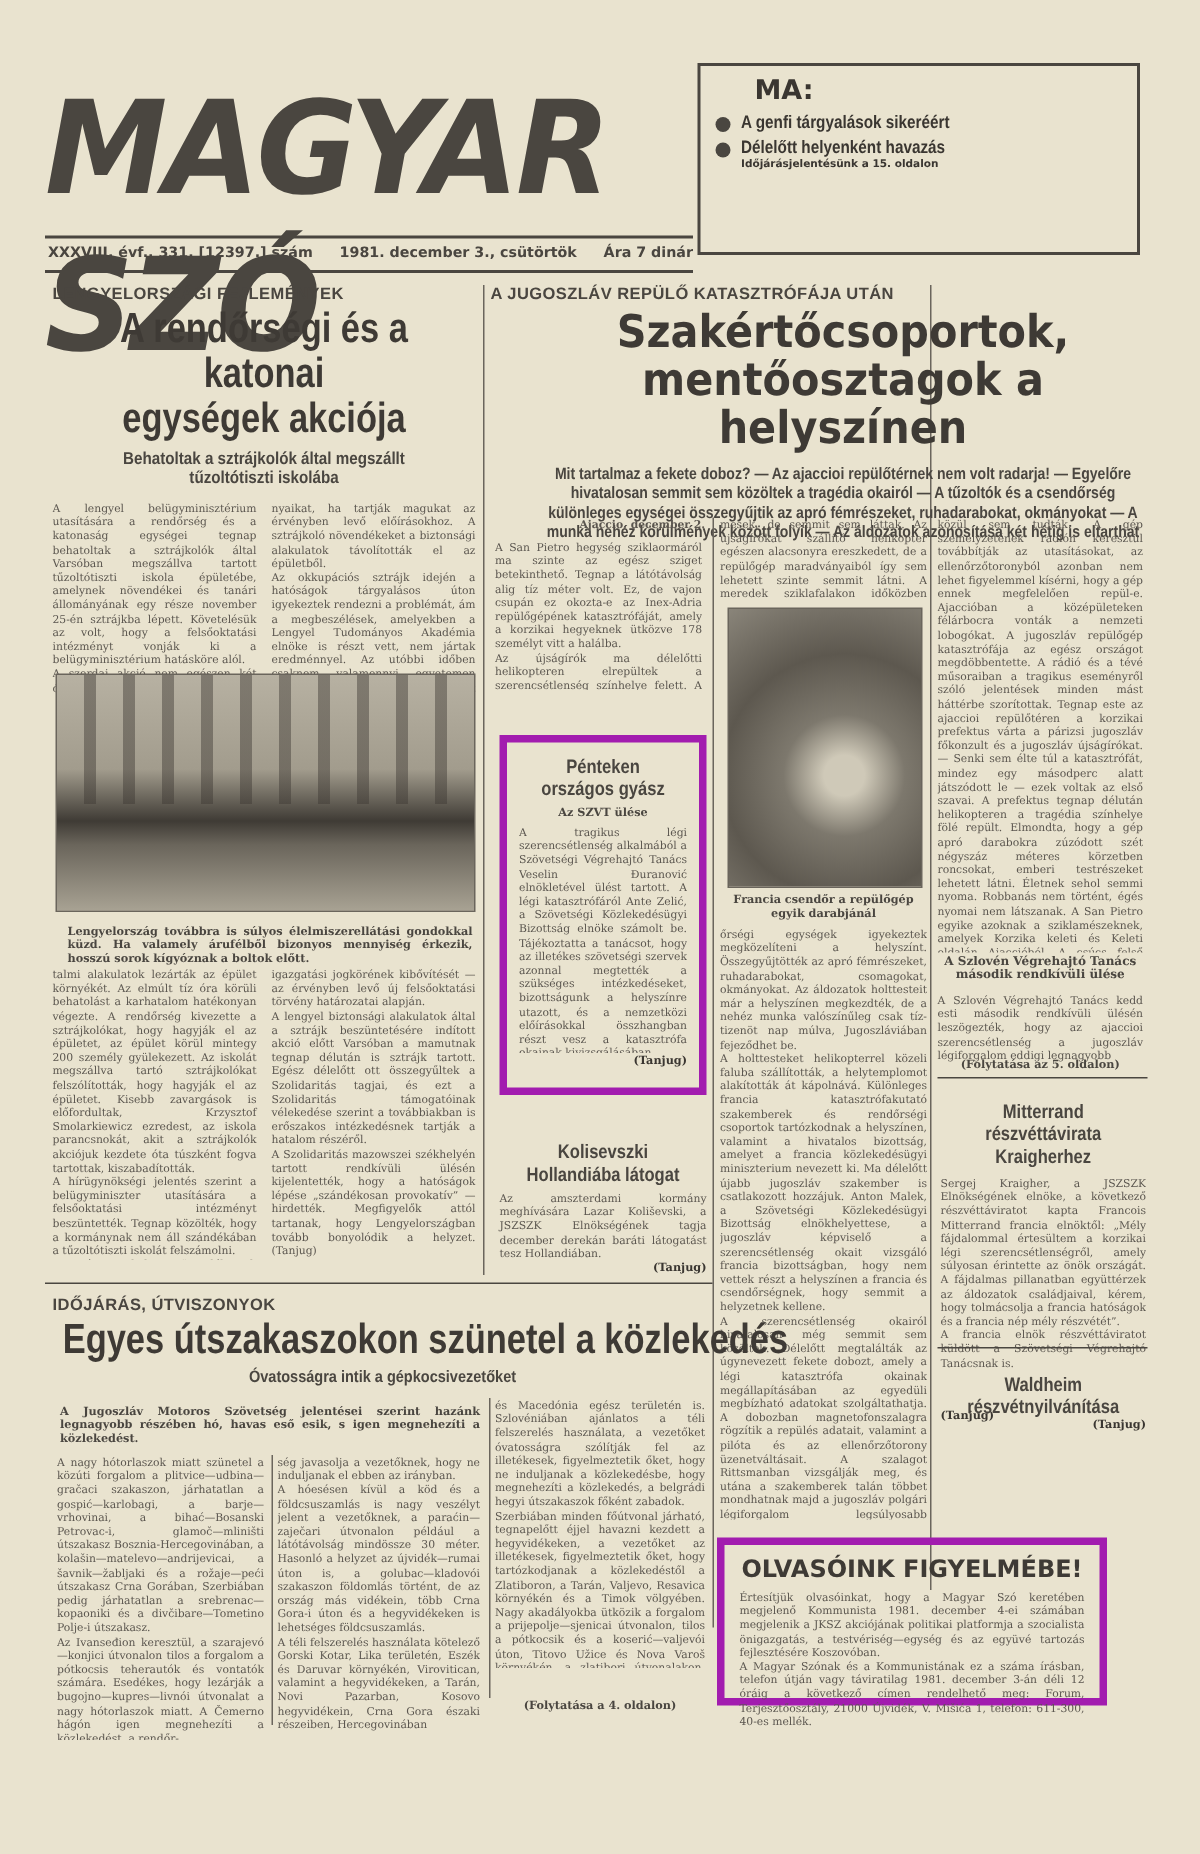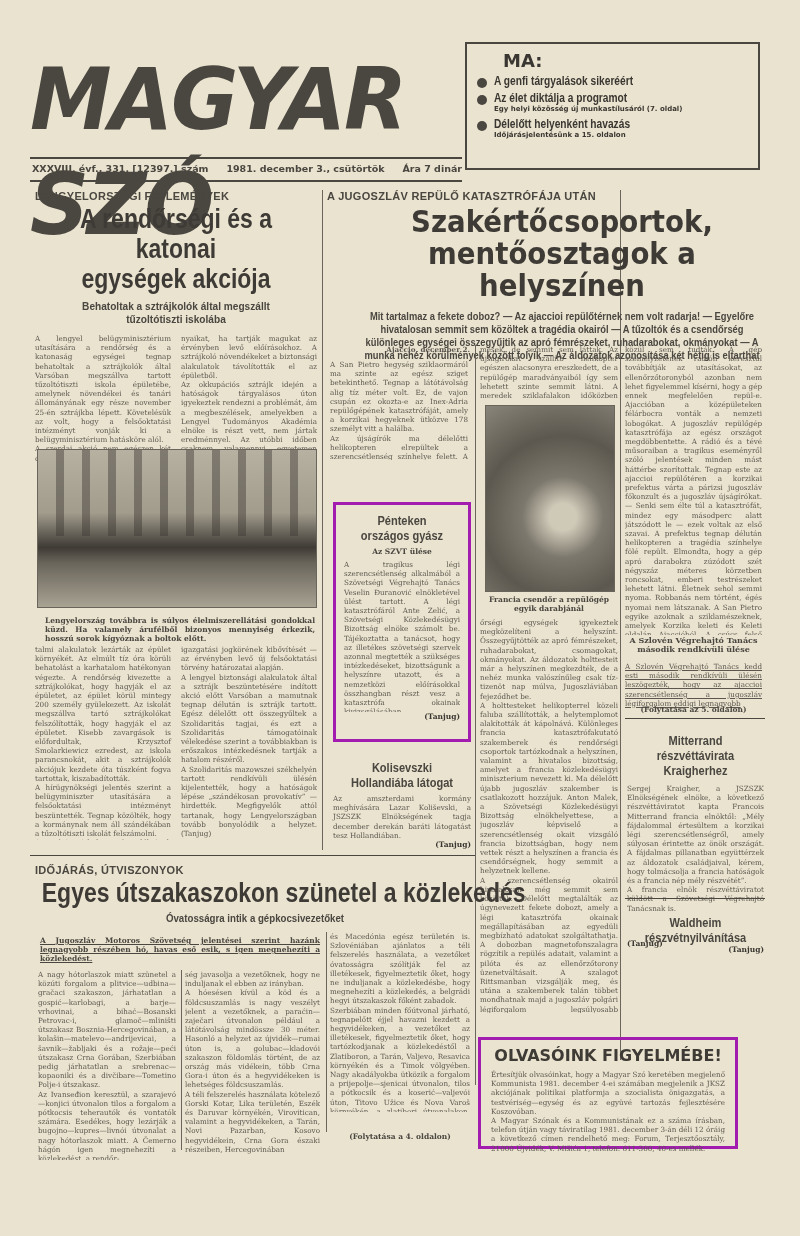--- a/index.html
+++ b/index.html
@@ -15,21 +15,21 @@
   .mabox .t{font-family:"Liberation Sans",sans-serif;font-weight:bold;font-size:12px;line-height:13px;transform:scaleX(0.85);transform-origin:left;white-space:nowrap;}
   .mabox .s{font-family:"DejaVu Sans",sans-serif;font-weight:bold;font-size:7px;line-height:8.5px;}
   .kicker{font-family:"Liberation Sans",sans-serif;font-weight:bold;font-size:11px;color:#4a4640;letter-spacing:0.3px;}
   .hl{font-family:"Liberation Sans",sans-serif;font-weight:bold;color:#3e3a35;text-align:center;transform:scaleX(0.82);}
   .sub{font-family:"Liberation Sans",sans-serif;font-weight:bold;color:#4a4640;text-align:center;}
   .body{font-family:"DejaVu Serif",serif;font-size:7.2px;line-height:9.2px;color:#5b564f;text-align:justify;}
   .cols2{display:grid;grid-template-columns:1fr 1fr;column-gap:10px;}
   .vline{width:1px;background:#6a655c;}
   .photo{background:#8a857b;border:1px solid #6a655c;overflow:hidden;}
   .caption{font-family:"DejaVu Serif",serif;font-weight:bold;font-size:7.5px;line-height:9px;color:#4a4640;text-align:justify;}
-  .boxed{border:3px solid #a21caf;padding:8px;box-sizing:border-box;margin-top:12px;}
+  .boxed{border:5px solid #a21caf;padding:8px;box-sizing:border-box;}
   .sidehl{font-family:"Liberation Sans",sans-serif;font-weight:bold;font-size:13px;line-height:15px;text-align:center;color:#4a4640;transform:scaleX(0.85);}
   .tanjug{font-weight:bold;font-size:7.5px;}
   .cont{font-family:"DejaVu Serif",serif;font-weight:bold;font-size:7.5px;text-align:center;color:#4a4640;}
 </style>
 </head>
 <body>
 
 <div class="abs masthead">MAGYAR SZÓ</div>
 <div class="abs rule" style="left:30px;top:157px;width:432px;"></div>
 <div class="abs dateline">
@@ -38,27 +38,20 @@
   <span>Ára 7 dinár</span>
 </div>
 <div class="abs rule" style="left:30px;top:180px;width:432px;"></div>
 
 <div class="abs mabox">
   <div class="ma">MA:</div>
   <div class="item">
     <div class="bullet"></div>
     <div>
       <div class="t">A genfi tárgyalások sikeréért</div>
-    </div>
-  </div>
-  <div class="item">
-    <div class="bullet"></div>
-    <div>
-      <div class="t">Az élet diktálja a programot</div>
-      <div class="s">Egy helyi közösség új munkastílusáról (7. oldal)</div>
     </div>
   </div>
   <div class="item">
     <div class="bullet"></div>
     <div>
       <div class="t">Délelőtt helyenként havazás</div>
       <div class="s">Időjárásjelentésünk a 15. oldalon</div>
     </div>
   </div>
 </div>
@@ -113,21 +106,21 @@
 <div class="abs caption" style="left:482px;top:595px;width:134px;text-align:center;">Francia csendőr a repülőgép egyik darabjánál</div>
 <div class="abs body" style="left:480px;top:618px;width:138px;height:395px;overflow:hidden;white-space:pre-line;">őrségi egységek igyekeztek megközelíteni a helyszínt. Összegyűjtötték az apró fémrészeket, ruhadarabokat, csomagokat, okmányokat. Az áldozatok holttesteit már a helyszínen megkezdték, de a nehéz munka valószínűleg csak tíz-tizenöt nap múlva, Jugoszláviában fejeződhet be.
 A holttesteket helikopterrel közeli faluba szállították, a helytemplomot alakították át kápolnává. Különleges francia katasztrófakutató szakemberek és rendőrségi csoportok tartózkodnak a helyszínen, valamint a hivatalos bizottság, amelyet a francia közlekedésügyi miniszterium nevezett ki. Ma délelőtt újabb jugoszláv szakember is csatlakozott hozzájuk. Anton Malek, a Szövetségi Közlekedésügyi Bizottság elnökhelyettese, a jugoszláv képviselő a szerencsétlenség okait vizsgáló francia bizottságban, hogy nem vettek részt a helyszínen a francia és csendőrségnek, hogy semmit a helyzetnek kellene.
 A szerencsétlenség okairól hivatalosan még semmit sem közöltek. Délelőtt megtalálták az úgynevezett fekete dobozt, amely a légi katasztrófa okainak megállapításában az egyedüli megbízható adatokat szolgáltathatja. A dobozban magnetofonszalagra rögzítik a repülés adatait, valamint a pilóta és az ellenőrzőtorony üzenetváltásait. A szalagot Rittsmanban vizsgálják meg, és utána a szakemberek talán többet mondhatnak majd a jugoszláv polgári légiforgalom legsúlyosabb katasztrófájáról.
 Addig is a francia körzetvezető érdeklődésének központjában az ajaccioi repülőtér áll. Sziete híresztelés, és a repülőtérnek nincs radarja! Ezt állítólag sokan a pilóták</div>
 
 <div class="abs body" style="left:625px;top:345px;width:137px;height:290px;overflow:hidden;">közül sem tudták. A gép személyzetének rádión keresztül továbbítják az utasításokat, az ellenőrzőtoronyból azonban nem lehet figyelemmel kísérni, hogy a gép ennek megfelelően repül-e.
 Ajaccióban a középületeken félárbocra vonták a nemzeti lobogókat. A jugoszláv repülőgép katasztrófája az egész országot megdöbbentette. A rádió és a tévé műsoraiban a tragikus eseményről szóló jelentések minden mást háttérbe szorítottak.
 Tegnap este az ajaccioi repülőtéren a korzikai prefektus várta a párizsi jugoszláv főkonzult és a jugoszláv újságírókat. — Senki sem élte túl a katasztrófát, mindez egy másodperc alatt játszódott le — ezek voltak az első szavai. A prefektus tegnap délután helikopteren a tragédia színhelye fölé repült. Elmondta, hogy a gép apró darabokra zúzódott szét négyszáz méteres körzetben roncsokat, emberi testrészeket lehetett látni. Életnek sehol semmi nyoma. Robbanás nem történt, égés nyomai nem látszanak. A San Pietro egyike azoknak a sziklamészeknek, amelyek Korzika keleti és Keleti oldalán Ajaccióból. A csúcs felső részét is hegymászó felszerelésel lehet feljutni.</div>
 <div class="abs caption" style="left:625px;top:636px;width:137px;text-align:center;font-size:8px;">A Szlovén Végrehajtó Tanács második rendkívüli ülése</div>
-<div class="abs body" style="left:625px;top:662px;width:137px;text-decoration:underline;">A Szlovén Végrehajtó Tanács kedd esti második rendkívüli ülésén leszögezték, hogy az ajaccioi szerencsétlenség a jugoszláv légiforgalom eddigi legnagyobb</div>
+<div class="abs body" style="left:625px;top:662px;width:137px;">A Szlovén Végrehajtó Tanács kedd esti második rendkívüli ülésén leszögezték, hogy az ajaccioi szerencsétlenség a jugoszláv légiforgalom eddigi legnagyobb</div>
 <div class="abs cont" style="left:625px;top:705px;width:137px;">(Folytatása az 5. oldalon)</div>
 
 <div class="abs boxed" style="left:333px;top:490px;width:138px;height:240px;">
   <div class="sidehl">Pénteken országos gyász</div>
   <div class="caption" style="text-align:center;margin:4px 0;">Az SZVT ülése</div>
   <div class="body" style="height:152px;overflow:hidden;white-space:pre-line;">A tragikus légi szerencsétlenség alkalmából a Szövetségi Végrehajtó Tanács Veselin Đuranović elnökletével ülést tartott. A légi katasztrófáról Ante Zelić, a Szövetségi Közlekedésügyi Bizottság elnöke számolt be. Tájékoztatta a tanácsot, hogy az illetékes szövetségi szervek azonnal megtették a szükséges intézkedéseket, bizottságunk a helyszínre utazott, és a nemzetközi előírásokkal összhangban részt vesz a katasztrófa okainak kivizsgálásában.
 A Szövetségi Végrehajtó Tanács péntekre, december 4-ére országos gyászt hirdetett. Az állami zászlókat félárbocra vonják, és lemondják az összes kulturális és szórakoztató rendezvényt.</div>
   <div class="tanjug" style="text-align:right;">(Tanjug)</div>
 </div>
 
@@ -150,21 +143,21 @@
   <div class="sidehl">Waldheim részvétnyilvánítása</div>
   <div class="tanjug" style="text-align:right;">(Tanjug)</div>
 </div>
 
 <div class="abs rule" style="left:30px;top:855px;width:445px;height:1px;"></div>
 <div class="abs" style="left:35px;top:864px;width:440px;">
   <div class="kicker">IDŐJÁRÁS, ÚTVISZONYOK</div>
   <div class="hl" style="font-size:28px;line-height:30px;margin:2px -40px 0;white-space:nowrap;">Egyes útszakaszokon szünetel a közlekedés</div>
   <div class="sub" style="font-size:11px;margin:4px 0 6px;transform:scaleX(0.88);">Óvatosságra intik a gépkocsivezetőket</div>
 </div>
-<div class="abs caption" style="left:40px;top:936px;width:280px;text-decoration:underline;">A Jugoszláv Motoros Szövetség jelentései szerint hazánk legnagyobb részében hó, havas eső esik, s igen megnehezíti a közlekedést.</div>
+<div class="abs caption" style="left:40px;top:936px;width:280px;">A Jugoszláv Motoros Szövetség jelentései szerint hazánk legnagyobb részében hó, havas eső esik, s igen megnehezíti a közlekedést.</div>
 <div class="abs body" style="left:38px;top:970px;width:138px;height:190px;overflow:hidden;white-space:pre-line;">A nagy hótorlaszok miatt szünetel a közúti forgalom a plitvice—udbina—gračaci szakaszon, járhatatlan a gospić—karlobagi, a barje—vrhovinai, a bihać—Bosanski Petrovac-i, glamoč—mliništi útszakasz Bosznia-Hercegovinában, a kolašin—matelevo—andrijevicai, a šavnik—žabljaki és a rožaje—peći útszakasz Crna Gorában, Szerbiában pedig járhatatlan a srebrenac—kopaoniki és a divčibare—Tometino Polje-i útszakasz.
 Az Ivanseđion keresztül, a szarajevó—konjici útvonalon tilos a forgalom a pótkocsis teherautók és vontatók számára. Esedékes, hogy lezárják a bugojno—kupres—livnói útvonalat a nagy hótorlaszok miatt. A Čemerno hágón igen megnehezíti a közlekedést, a rendőr-</div>
 <div class="abs vline" style="left:181px;top:970px;height:180px;"></div>
 <div class="abs body" style="left:185px;top:970px;width:135px;height:190px;overflow:hidden;white-space:pre-line;">ség javasolja a vezetőknek, hogy ne induljanak el ebben az irányban.
 A hóesésen kívül a köd és a földcsuszamlás is nagy veszélyt jelent a vezetőknek, a paraćin—zaječari útvonalon például a látótávolság mindössze 30 méter. Hasonló a helyzet az újvidék—rumai úton is, a golubac—kladovói szakaszon földomlás történt, de az ország más vidékein, több Crna Gora-i úton és a hegyvidékeken is lehetséges földcsuszamlás.
 A téli felszerelés használata kötelező Gorski Kotar, Lika területén, Eszék és Daruvar környékén, Virovitican, valamint a hegyvidékeken, a Tarán, Novi Pazarban, Kosovo hegyvidékein, Crna Gora északi részeiben, Hercegovinában</div>
 <div class="abs vline" style="left:326px;top:932px;height:200px;"></div>
 <div class="abs body" style="left:330px;top:932px;width:140px;height:180px;overflow:hidden;white-space:pre-line;">és Macedónia egész területén is. Szlovéniában ajánlatos a téli felszerelés használata, a vezetőket óvatosságra szólítják fel az illetékesek, figyelmeztetik őket, hogy ne induljanak a közlekedésbe, hogy megnehezíti a közlekedés, a belgrádi hegyi útszakaszok főként zabadok.
 Szerbiában minden főútvonal járható, tegnapelőtt éjjel havazni kezdett a hegyvidékeken, a vezetőket az illetékesek, figyelmeztetik őket, hogy tartózkodjanak a közlekedéstől a Zlatiboron, a Tarán, Valjevo, Resavica környékén és a Timok völgyében. Nagy akadályokba ütközik a forgalom a prijepolje—sjenicai útvonalon, tilos a pótkocsik és a koserić—valjevói úton, Titovo Užice és Nova Varoš környékén, a zlatibori útvonalakon, Zaječar környékén, Majdanpek területén. A köd miatt nagy óvatosságra van szükség Kraljevo és</div>
 <div class="abs cont" style="left:330px;top:1132px;width:140px;">(Folytatása a 4. oldalon)</div>

